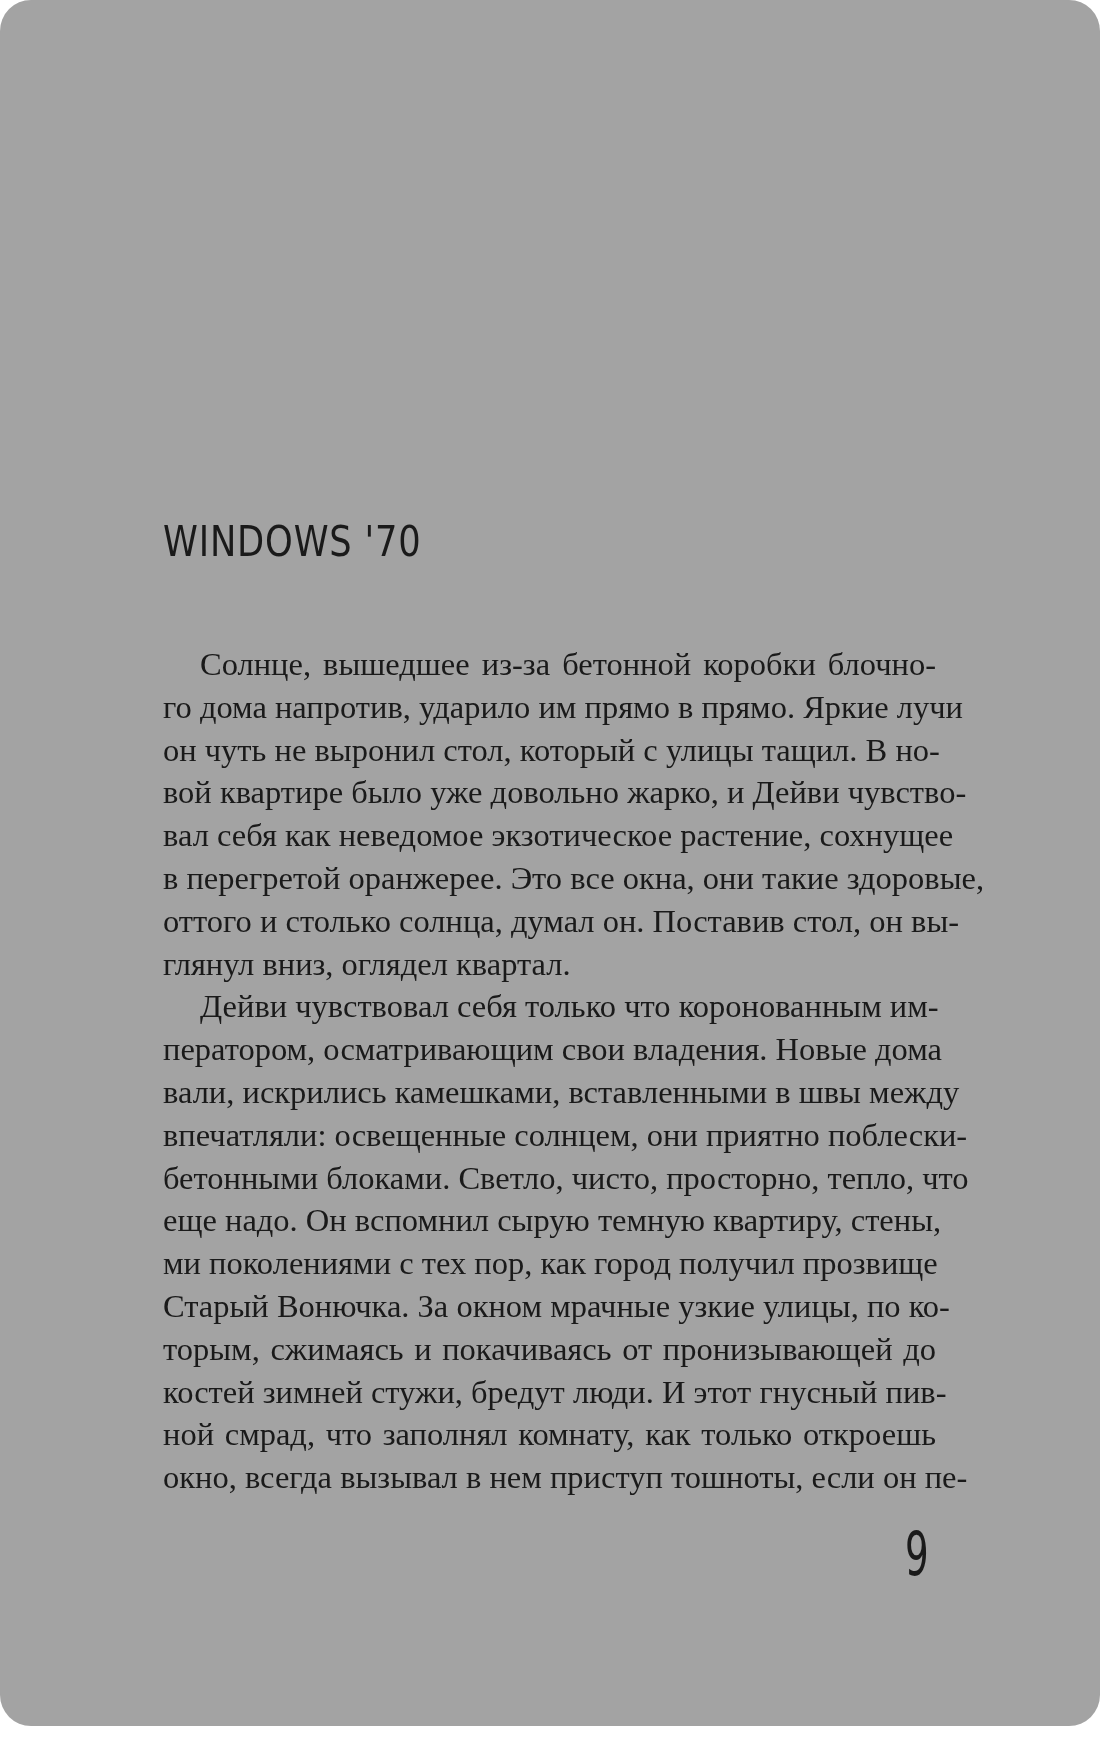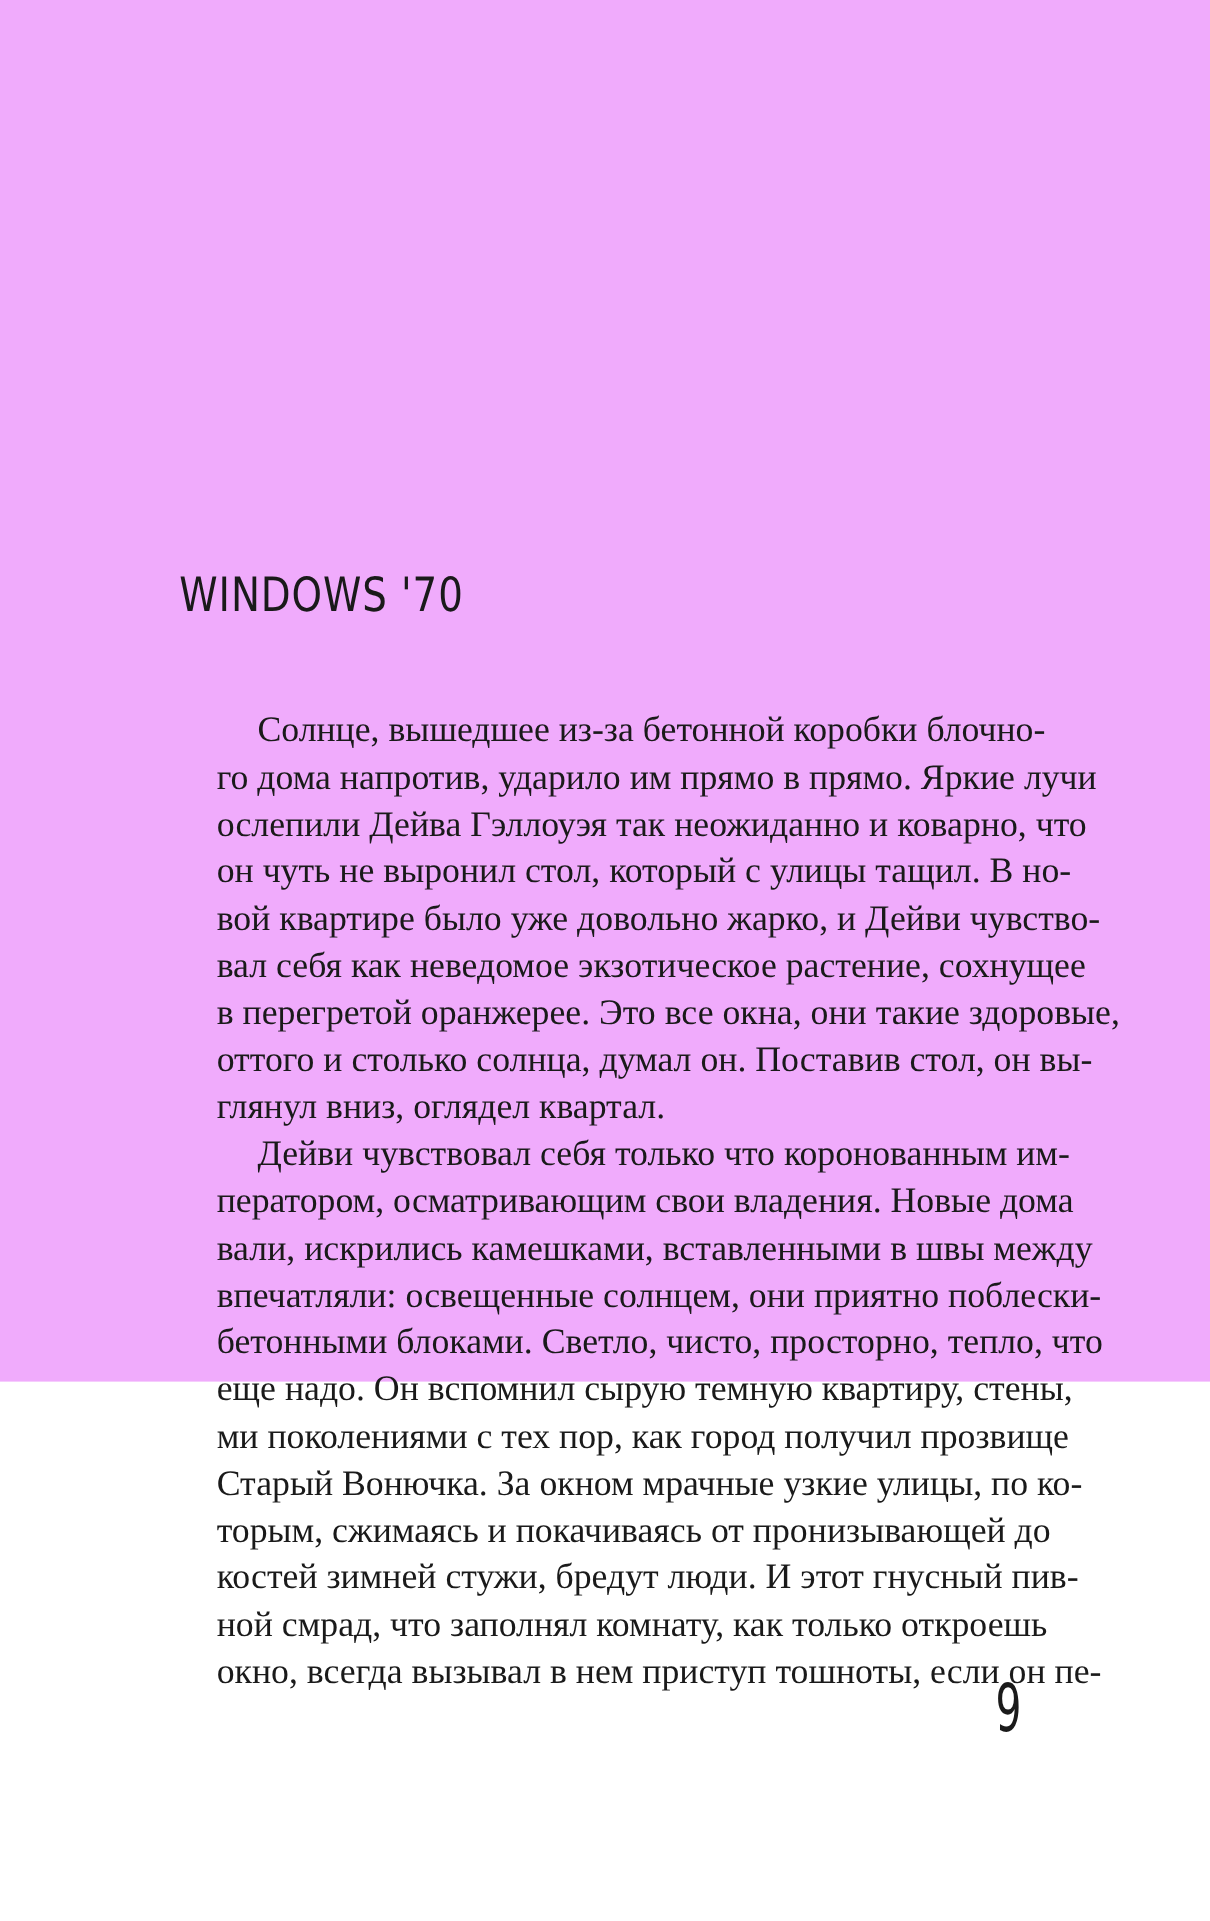--- a/index.html
+++ b/index.html
@@ -12,22 +12,23 @@
       height: 1746px;
       position: relative;
       overflow: hidden;
       color: #1a1a1a;
     }
     .page {
       position: absolute;
       left: 0;
       top: 0;
       width: 1100px;
-      height: 1256px;
-      background: #f0abfc;
+      height: 1726px;
+      background: #a3a3a3;
+      border-radius: 31px;
     }
     .chapter-title {
       position: absolute;
       left: 163px;
       top: 520px;
       font-family: "DejaVu Sans", sans-serif;
       font-size: 43px;
       font-weight: normal;
       letter-spacing: 1px;
       transform: scaleX(0.82);
@@ -45,21 +46,20 @@
       font-family: "Liberation Serif", serif;
       font-size: 32.5px;
       line-height: 42.8px;
       color: #1a1a1a;
     }
     .line {
       display: block;
       text-align: justify;
       text-align-last: justify;
       white-space: nowrap;
-      margin-left: 34px;
     }
     .line.last {
       text-align-last: left;
     }
     .line.first {
       padding-left: 37px;
     }
     .page-number {
       position: absolute;
       left: 905px;
@@ -76,21 +76,20 @@
 <body>
 
 <div class="page">
 
   <h1 class="chapter-title">WINDOWS '70</h1>
 
   <div class="body-text">
     <div class="paragraph">
       <span class="line first">Солнце, вышедшее из-за бетонной коробки блочно-</span>
       <span class="line">го дома напротив, ударило им прямо в прямо. Яркие лучи</span>
-      <span class="line">ослепили Дейва Гэллоуэя так неожиданно и коварно, что</span>
       <span class="line">он чуть не выронил стол, который с улицы тащил. В но-</span>
       <span class="line">вой квартире было уже довольно жарко, и Дейви чувство-</span>
       <span class="line">вал себя как неведомое экзотическое растение, сохнущее</span>
       <span class="line">в перегретой оранжерее. Это все окна, они такие здоровые,</span>
       <span class="line">оттого и столько солнца, думал он. Поставив стол, он вы-</span>
       <span class="line last">глянул вниз, оглядел квартал.</span>
     </div>
     <div class="paragraph">
       <span class="line first">Дейви чувствовал себя только что коронованным им-</span>
       <span class="line">ператором, осматривающим свои владения. Новые дома</span>

